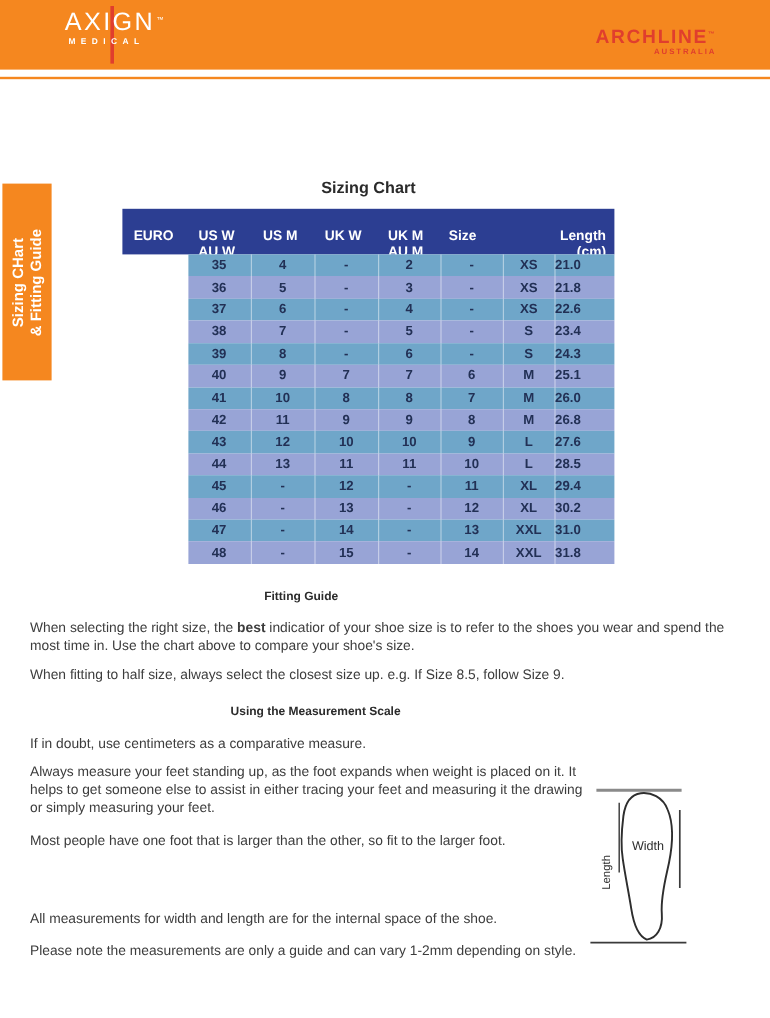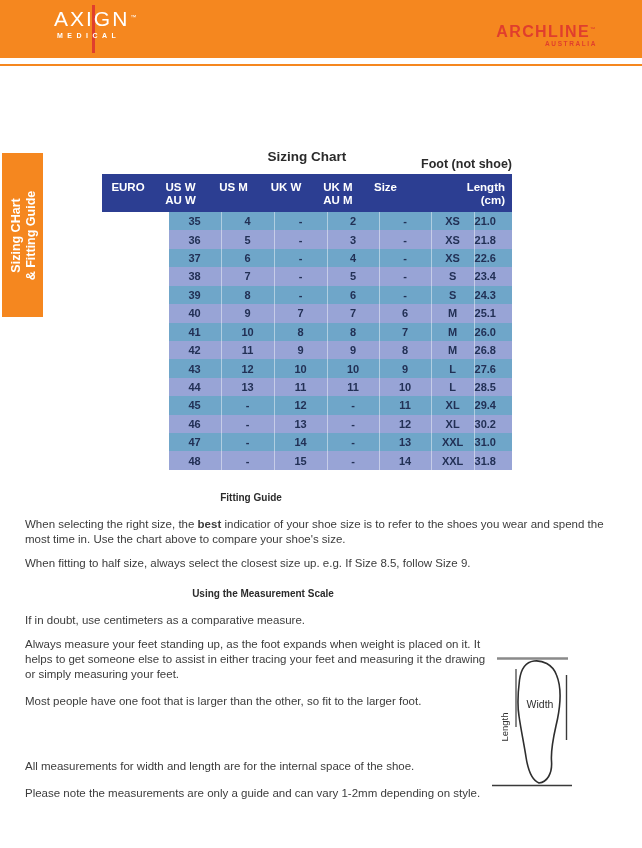--- a/index.html
+++ b/index.html
@@ -30,32 +30,32 @@
   .side-tab{position:absolute;left:2px;top:153px;width:41px;height:164px;background:var(--banner-orange);}
   .side-tab-text{position:absolute;left:-61.5px;top:61.5px;width:164px;height:41px;
     transform:rotate(-90deg);display:flex;flex-direction:column;justify-content:center;align-items:center;
     color:#fff;font-weight:700;font-size:12.5px;line-height:15px;text-align:center;white-space:nowrap;}
 
   
   .chart-title{position:absolute;left:102px;top:149px;width:410px;text-align:center;font-size:13.5px;font-weight:700;color:#2b2b2b;}
   .chart-note{position:absolute;left:300px;top:157px;width:212px;text-align:right;font-size:12.5px;font-weight:700;color:#2b2b2b;}
   .size-table{position:absolute;left:102px;top:174px;width:410px;}
   .thead{display:flex;height:38px;background:var(--table-header-blue);color:#fff;font-weight:700;font-size:11.5px;line-height:13px;}
-  .hc{padding-top:7px;text-align:center;}
+  .hc{padding-top:17px;text-align:center;}
   .tbody{display:flex;flex-direction:column;height:258px;align-items:flex-end;}
   .trow{display:flex;flex:1;align-items:center;font-weight:700;font-size:11px;color:var(--table-text-navy);}
   .trow.odd{background:var(--row-steel-blue);}
   .trow.even{background:var(--row-periwinkle);margin-left:33px;}
   .tc{text-align:center;}
   .trow .tc{border-left:1px solid rgba(255,255,255,0.45);align-self:stretch;display:flex;align-items:center;justify-content:center;}
   .trow .tc.c0{border-left:none;}
   .c0{width:52px;} .c1{width:53px;} .c2{width:53px;} .c3{width:52px;} .c4{width:52px;} .c5{width:43px;}
   .c6{flex:1;}
   .hc.c6{text-align:right;padding-right:7px;}
-  .trow .tc.c6{justify-content:flex-end;padding-right:16px;}
+  .trow .tc.c6{justify-content:flex-end;padding-right:28px;}
 
   
   .section-title{position:absolute;left:0;width:502px;text-align:center;font-size:10px;font-weight:700;color:#2b2b2b;}
   .para{position:absolute;left:25px;font-size:11.5px;line-height:15px;color:var(--body-text);}
   #fg-title{top:492px;}
   #p1{top:517px;width:601px;}
   #p2{top:556px;width:601px;}
   #ms-title{top:588px;padding-left:24px;}
   #p3{top:613px;width:520px;}
   #p4{top:637px;width:462px;}
@@ -86,21 +86,20 @@
   <div class="banner-underline"></div>
 
   <aside class="side-tab">
     <div class="side-tab-text">
       <span>Sizing CHart</span>
       <span>&amp; Fitting Guide</span>
     </div>
   </aside>
 
   <div class="chart-title">Sizing Chart</div>
-  <div class="chart-note">Foot (not shoe)</div>
 
   <div class="size-table">
     <div class="thead">
         <div class="hc c0">
           <div>EURO</div>
         </div>
         <div class="hc c1">
           <div>US W</div>
           <div>AU W</div>
         </div>

